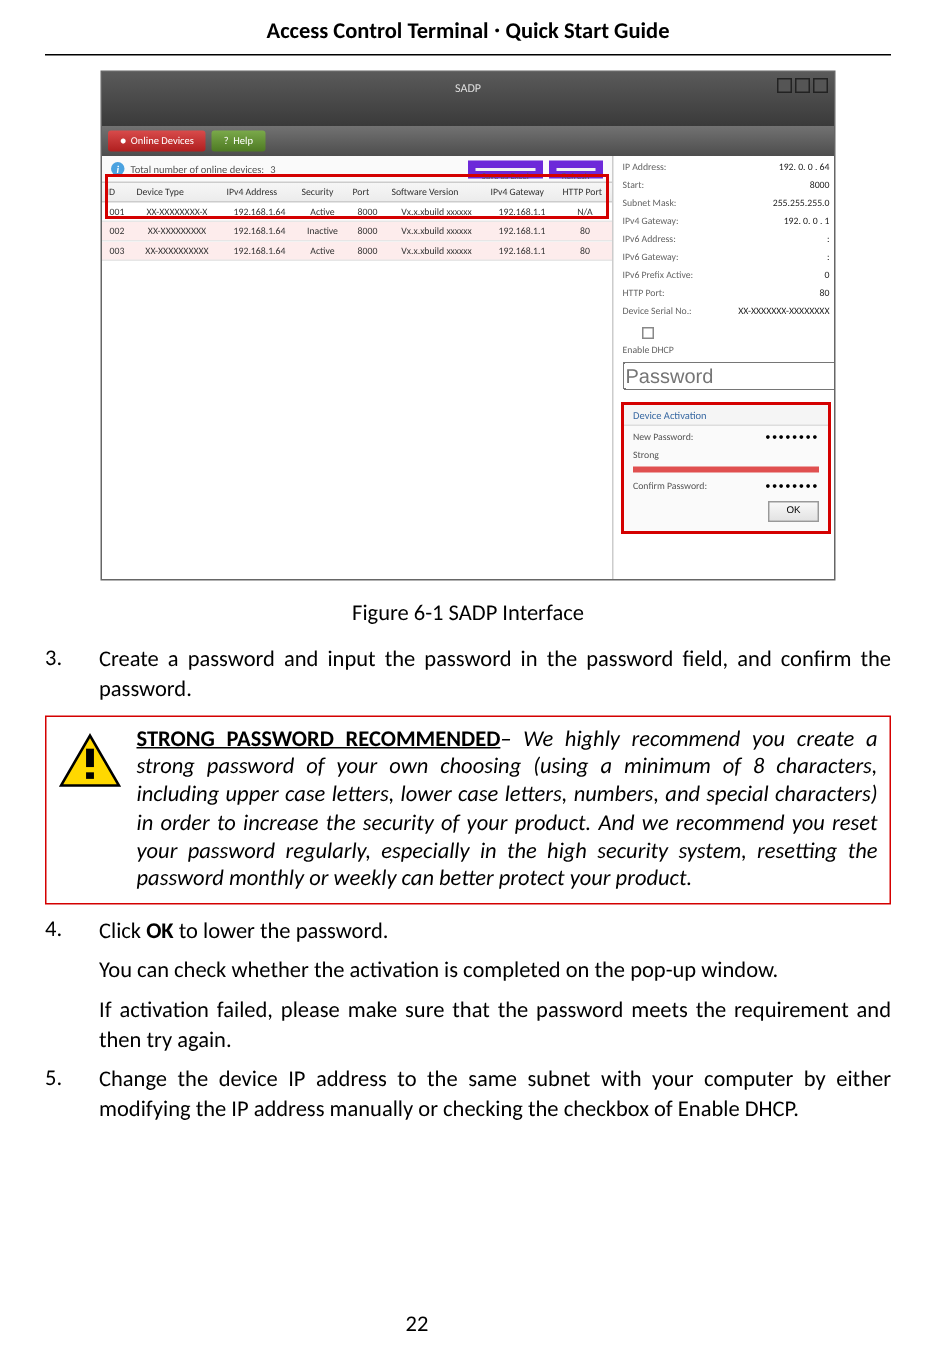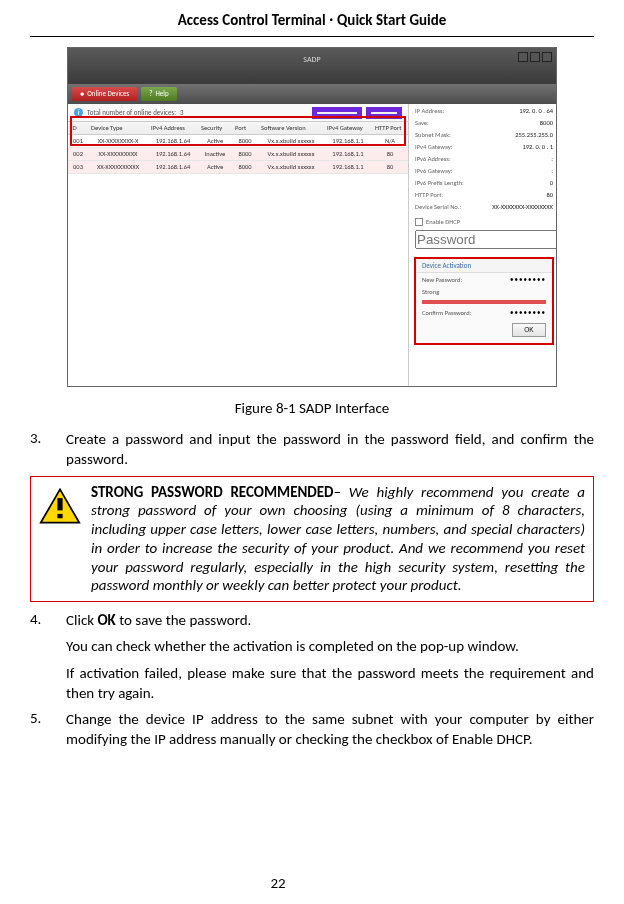--- a/index.html
+++ b/index.html
@@ -92,21 +92,21 @@
     }
     .sadp-right { width:150px; display:flex; flex-direction:column; }
     .sadp-right-head {
       height:18px; line-height:18px; padding:0 6px; border-bottom:1px solid #ccc;
       color:#3a6aa3; font-size:7px; background:#fdfdfd;
     }
     .param-list { padding:3px 6px; display:flex; flex-direction:column; gap:1px; }
     .param-row { display:flex; justify-content:space-between; font-size:6.5px; height:11px; align-items:flex-start; color:#666; }
     .param-row .val { color:#222; font-size:6.5px; text-align:right; }
     .param-save { display:flex; justify-content:space-between; align-items:center; margin-top:3px; }
-    .param-save .chkwrap { display:flex; align-items:center; gap:3px; font-size:6.5px; color:#666; }
+    .param-save .chkwrap { display:flex; align-items:center; gap:3px; font-size:6.5px; color:#666;flex-direction:column; }
     .chk { width:8px; height:8px; border:1px solid #888; background:#fff; }
     .activation-box { margin:6px 6px 6px; border:1px solid #ccc; background:#fafafa; position:relative; padding-bottom:6px; }
     .activation-head { font-size:7px; color:#3a6aa3; padding:2px 6px; border-bottom:1px solid #ddd; background:#f5f5f5; }
     .activation-row { display:flex; justify-content:space-between; align-items:center; padding:2px 6px; font-size:6.5px; color:#555; }
     .dots { letter-spacing:1px; color:#000; font-size:7px; }
     .strength-bar { height:4px; margin:2px 6px; background:#e05050; }
     .ok-btn { margin:4px 6px 0 auto; display:block; border:1px solid #999; background:linear-gradient(#f8f8f8,#e3e3e3); font-size:6.5px; padding:0 10px; height:14px; line-height:12px; width:34px; }
     .figure-caption { text-align:center; margin:8px 0 12px; font-size:15px; }
     ol.steps { list-style:none; padding:0; }
     ol.steps > li { display:flex; gap:18px; margin-bottom:6px; }
@@ -115,21 +115,21 @@
     .sub-para { margin-left:36px; text-align:justify; line-height:1.35; margin-bottom:6px; }
     .warning-box {
       border:1.5px solid #d40000; padding:6px 8px; margin:4px 0 8px;
       display:flex; gap:10px;
     }
     .warn-icon {
       width:42px; height:38px; flex-shrink:0; position:relative; margin-top:4px;
     }
     .warn-icon svg { width:100%; height:100%; }
     .warning-box .wtxt { flex:1; font-style:italic; font-size:15px; line-height:1.25; text-align:justify; }
-    .warning-box .wtxt .wtitle { font-weight:bold; font-style:normal; }
+    .warning-box .wtxt .wtitle { font-weight:bold; text-decoration:underline; font-style:normal; }
     .page-num { position:absolute; bottom:12px; left:0; width:556px; text-align:center; font-size:15px; }
   </style>
 </head>
 <body>
 
 <div class="header-title">
   <span>Access Control Terminal</span>
   <span class="dot">·</span>
   <span>Quick Start Guide</span>
 </div>
@@ -225,41 +225,41 @@
         </table>
         <div class="redbox" style="left:2px; top:68px; width:336px; height:30px;"></div>
       </div>
       <div class="sadp-right">
         <div class="param-list">
           <div class="param-row">
               <span>IP Address:</span>
               <span class="val">192. 0. 0 . 64</span>
             </div>
           <div class="param-row">
-              <span>Save:</span>
+              <span>Start:</span>
               <span class="val">8000</span>
             </div>
           <div class="param-row">
               <span>Subnet Mask:</span>
               <span class="val">255.255.255.0</span>
             </div>
           <div class="param-row">
               <span>IPv4 Gateway:</span>
               <span class="val">192. 0. 0 . 1</span>
             </div>
           <div class="param-row">
               <span>IPv6 Address:</span>
               <span class="val">:</span>
             </div>
           <div class="param-row">
               <span>IPv6 Gateway:</span>
               <span class="val">:</span>
             </div>
           <div class="param-row">
-              <span>IPv6 Prefix Length:</span>
+              <span>IPv6 Prefix Active:</span>
               <span class="val">0</span>
             </div>
           <div class="param-row">
               <span>HTTP Port:</span>
               <span class="val">80</span>
             </div>
           <div class="param-row">
               <span>Device Serial No.:</span>
               <span class="val">XX-XXXXXXX-XXXXXXXX</span>
             </div>
@@ -288,21 +288,21 @@
           <div class="activation-row">
               <span>Confirm Password:</span>
               <span class="dots">••••••••</span>
             </div>
           <button class="ok-btn">OK</button>
           <div class="redbox" style="left:-2px; top:-2px; right:-2px; bottom:-2px;"></div>
         </div>
       </div>
     </div>
   </div>
-  <div class="figure-caption">Figure 8-1 SADP Interface</div>
+  <div class="figure-caption">Figure 6-1 SADP Interface</div>
 </div>
 
 <ol class="steps">
   <li>
     <span class="num">3.</span>
     <span class="txt">Create a password and input the password in the password field, and confirm the password.</span>
   </li>
 </ol>
 
 <div class="warning-box">
@@ -315,21 +315,21 @@
   </div>
   <div class="wtxt">
     <span class="wtitle">STRONG PASSWORD RECOMMENDED</span><span>– </span><span>We highly recommend you create a strong password of your own choosing (using a minimum of 8 characters, including upper case letters, lower case letters, numbers, and special characters) in order to increase the security of your product. And we recommend you reset your password regularly, especially in the high security system, resetting the password monthly or weekly can better protect your product.</span>
   </div>
 </div>
 
 <ol class="steps">
   <li>
     <span class="num">4.</span>
     <span class="txt">
-      <span>Click </span><b>OK</b><span> to save the password.</span>
+      <span>Click </span><b>OK</b><span> to lower the password.</span>
     </span>
   </li>
 </ol>
 <div class="sub-para">You can check whether the activation is completed on the pop-up window.</div>
 <div class="sub-para">If activation failed, please make sure that the password meets the requirement and then try again.</div>
 
 <ol class="steps">
   <li>
     <span class="num">5.</span>
     <span class="txt">Change the device IP address to the same subnet with your computer by either modifying the IP address manually or checking the checkbox of Enable DHCP.</span>

